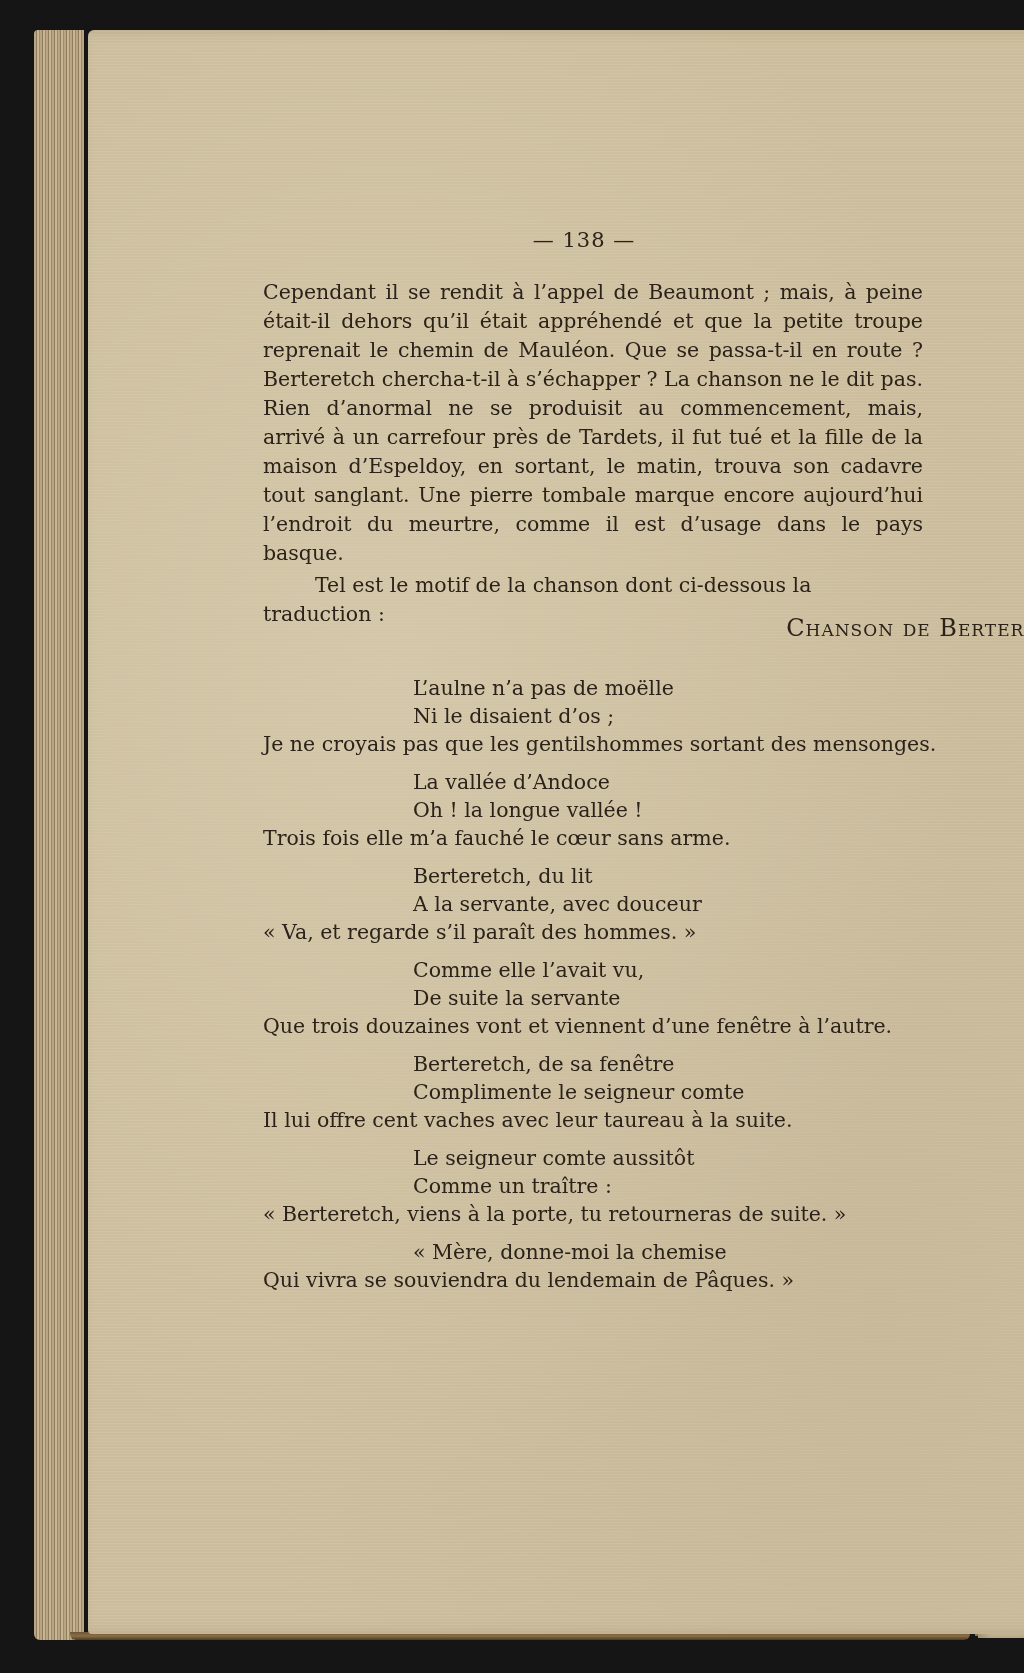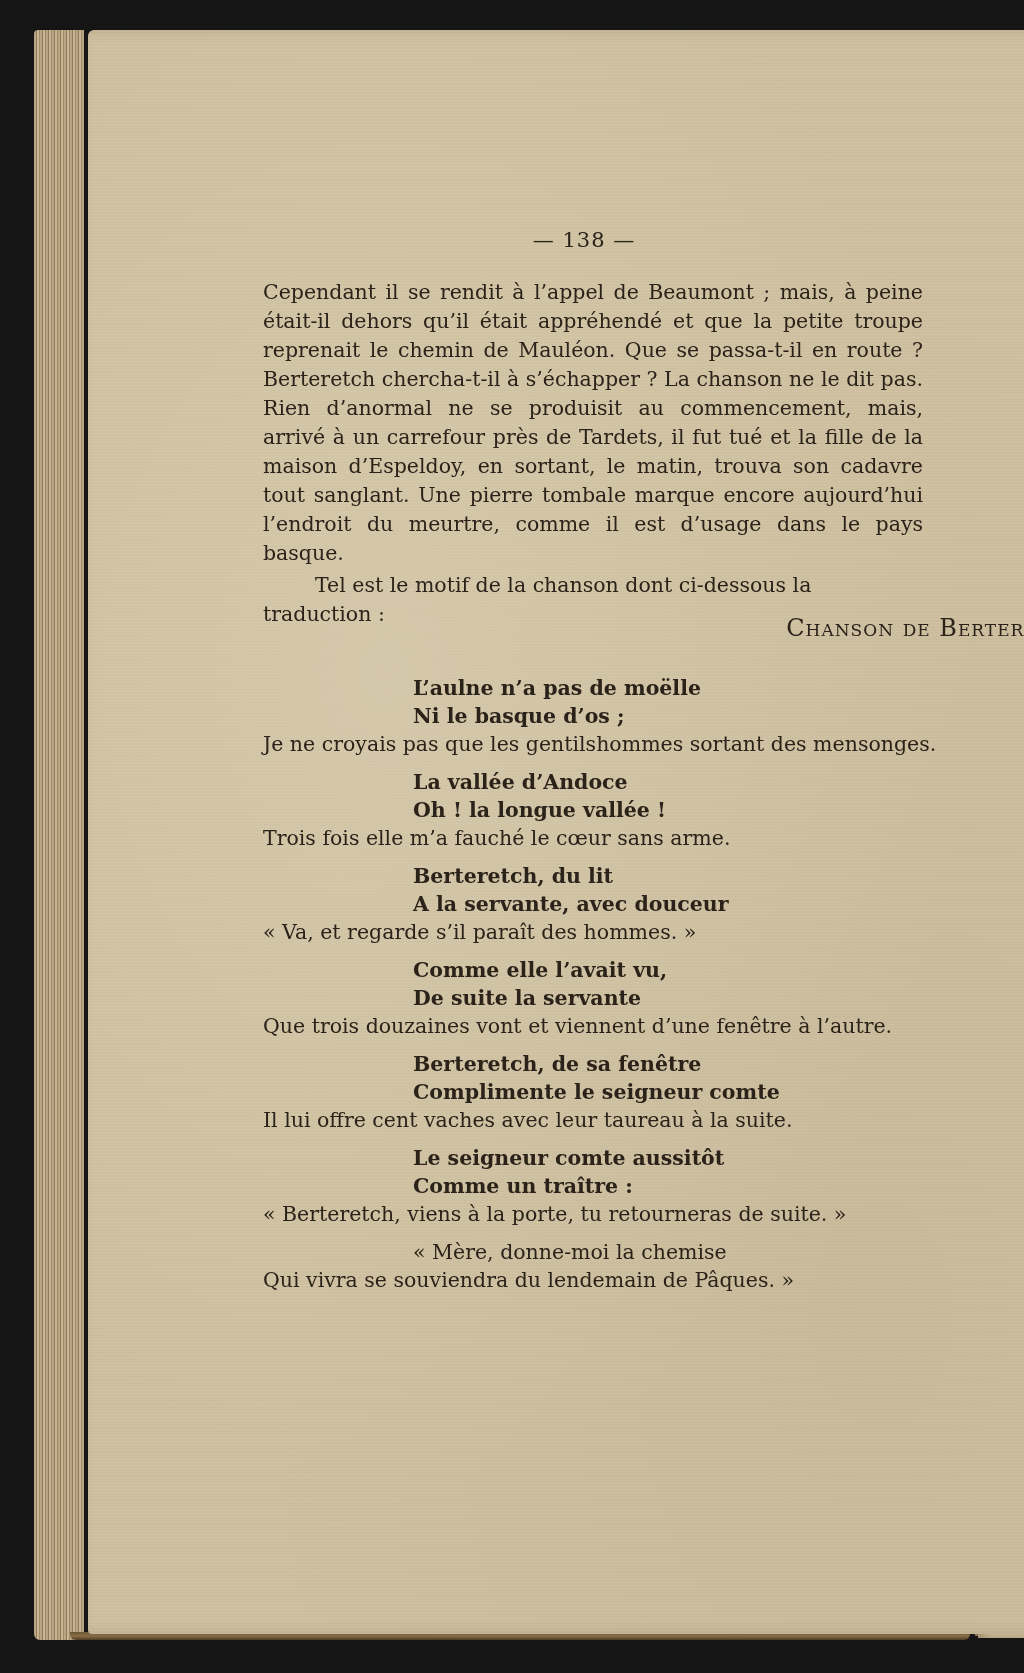--- a/index.html
+++ b/index.html
@@ -129,21 +129,20 @@
   }
   .stanza {
     margin: 0 0 10px 0;
   }
   .line {
     white-space: nowrap;
     display: block;
   }
   .line.inner {
     padding-left: 150px;
-    font-weight: bold;
   }
   .line.outer {
     padding-left: 0;
   }
   .line.quoted-inner {
     padding-left: 150px;
   }
 </style>
 </head>
 <body>
@@ -163,21 +162,21 @@
         <p class="indent">Tel est le motif de la chanson dont ci-dessous la traduction :</p>
       </div>
 
       <div class="song-title">
         <span id="song-title-text">Chanson de Berteretch</span>
       </div>
 
       <div class="poem">
         <div class="stanza">
           <span class="line inner">L’aulne n’a pas de moëlle</span>
-          <span class="line inner">Ni le basque d’os ;</span>
+          <span class="line inner">Ni le disaient d’os ;</span>
           <span class="line outer">Je ne croyais pas que les gentilshommes sortant des mensonges.</span>
         </div>
         <div class="stanza">
           <span class="line inner">La vallée d’Andoce</span>
           <span class="line inner">Oh ! la longue vallée !</span>
           <span class="line outer">Trois fois elle m’a fauché le cœur sans arme.</span>
         </div>
         <div class="stanza">
           <span class="line inner">Berteretch, du lit</span>
           <span class="line inner">A la servante, avec douceur</span>

